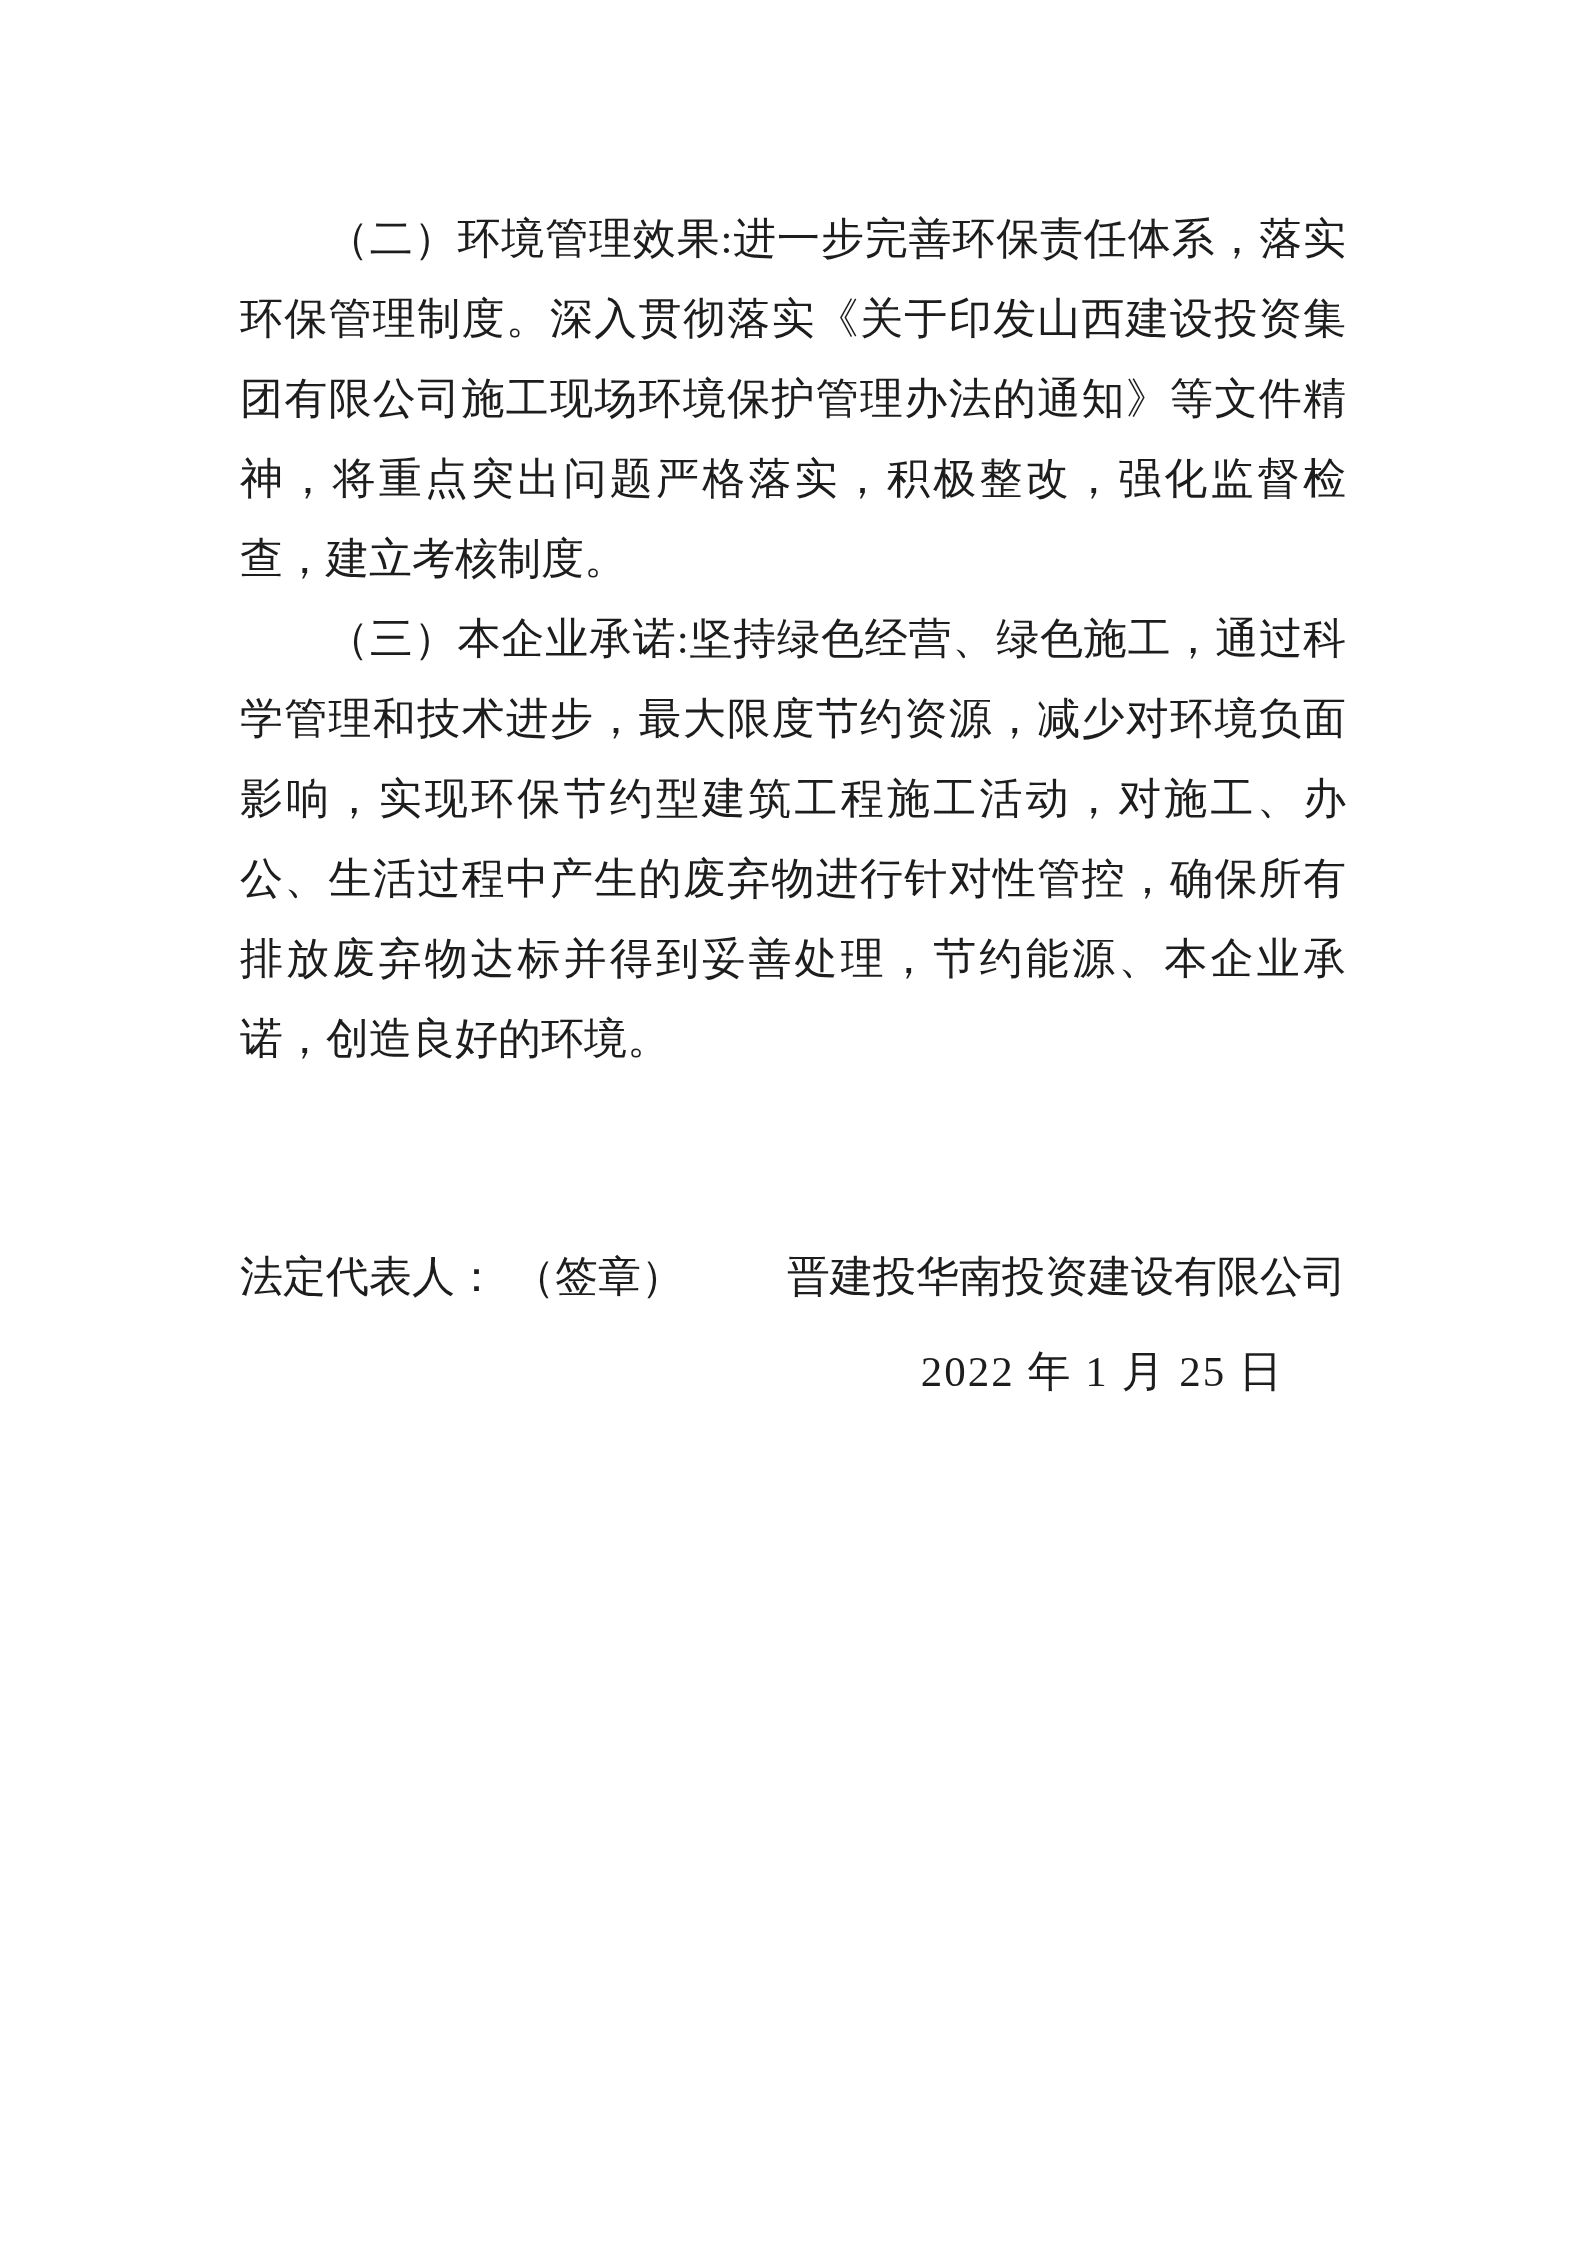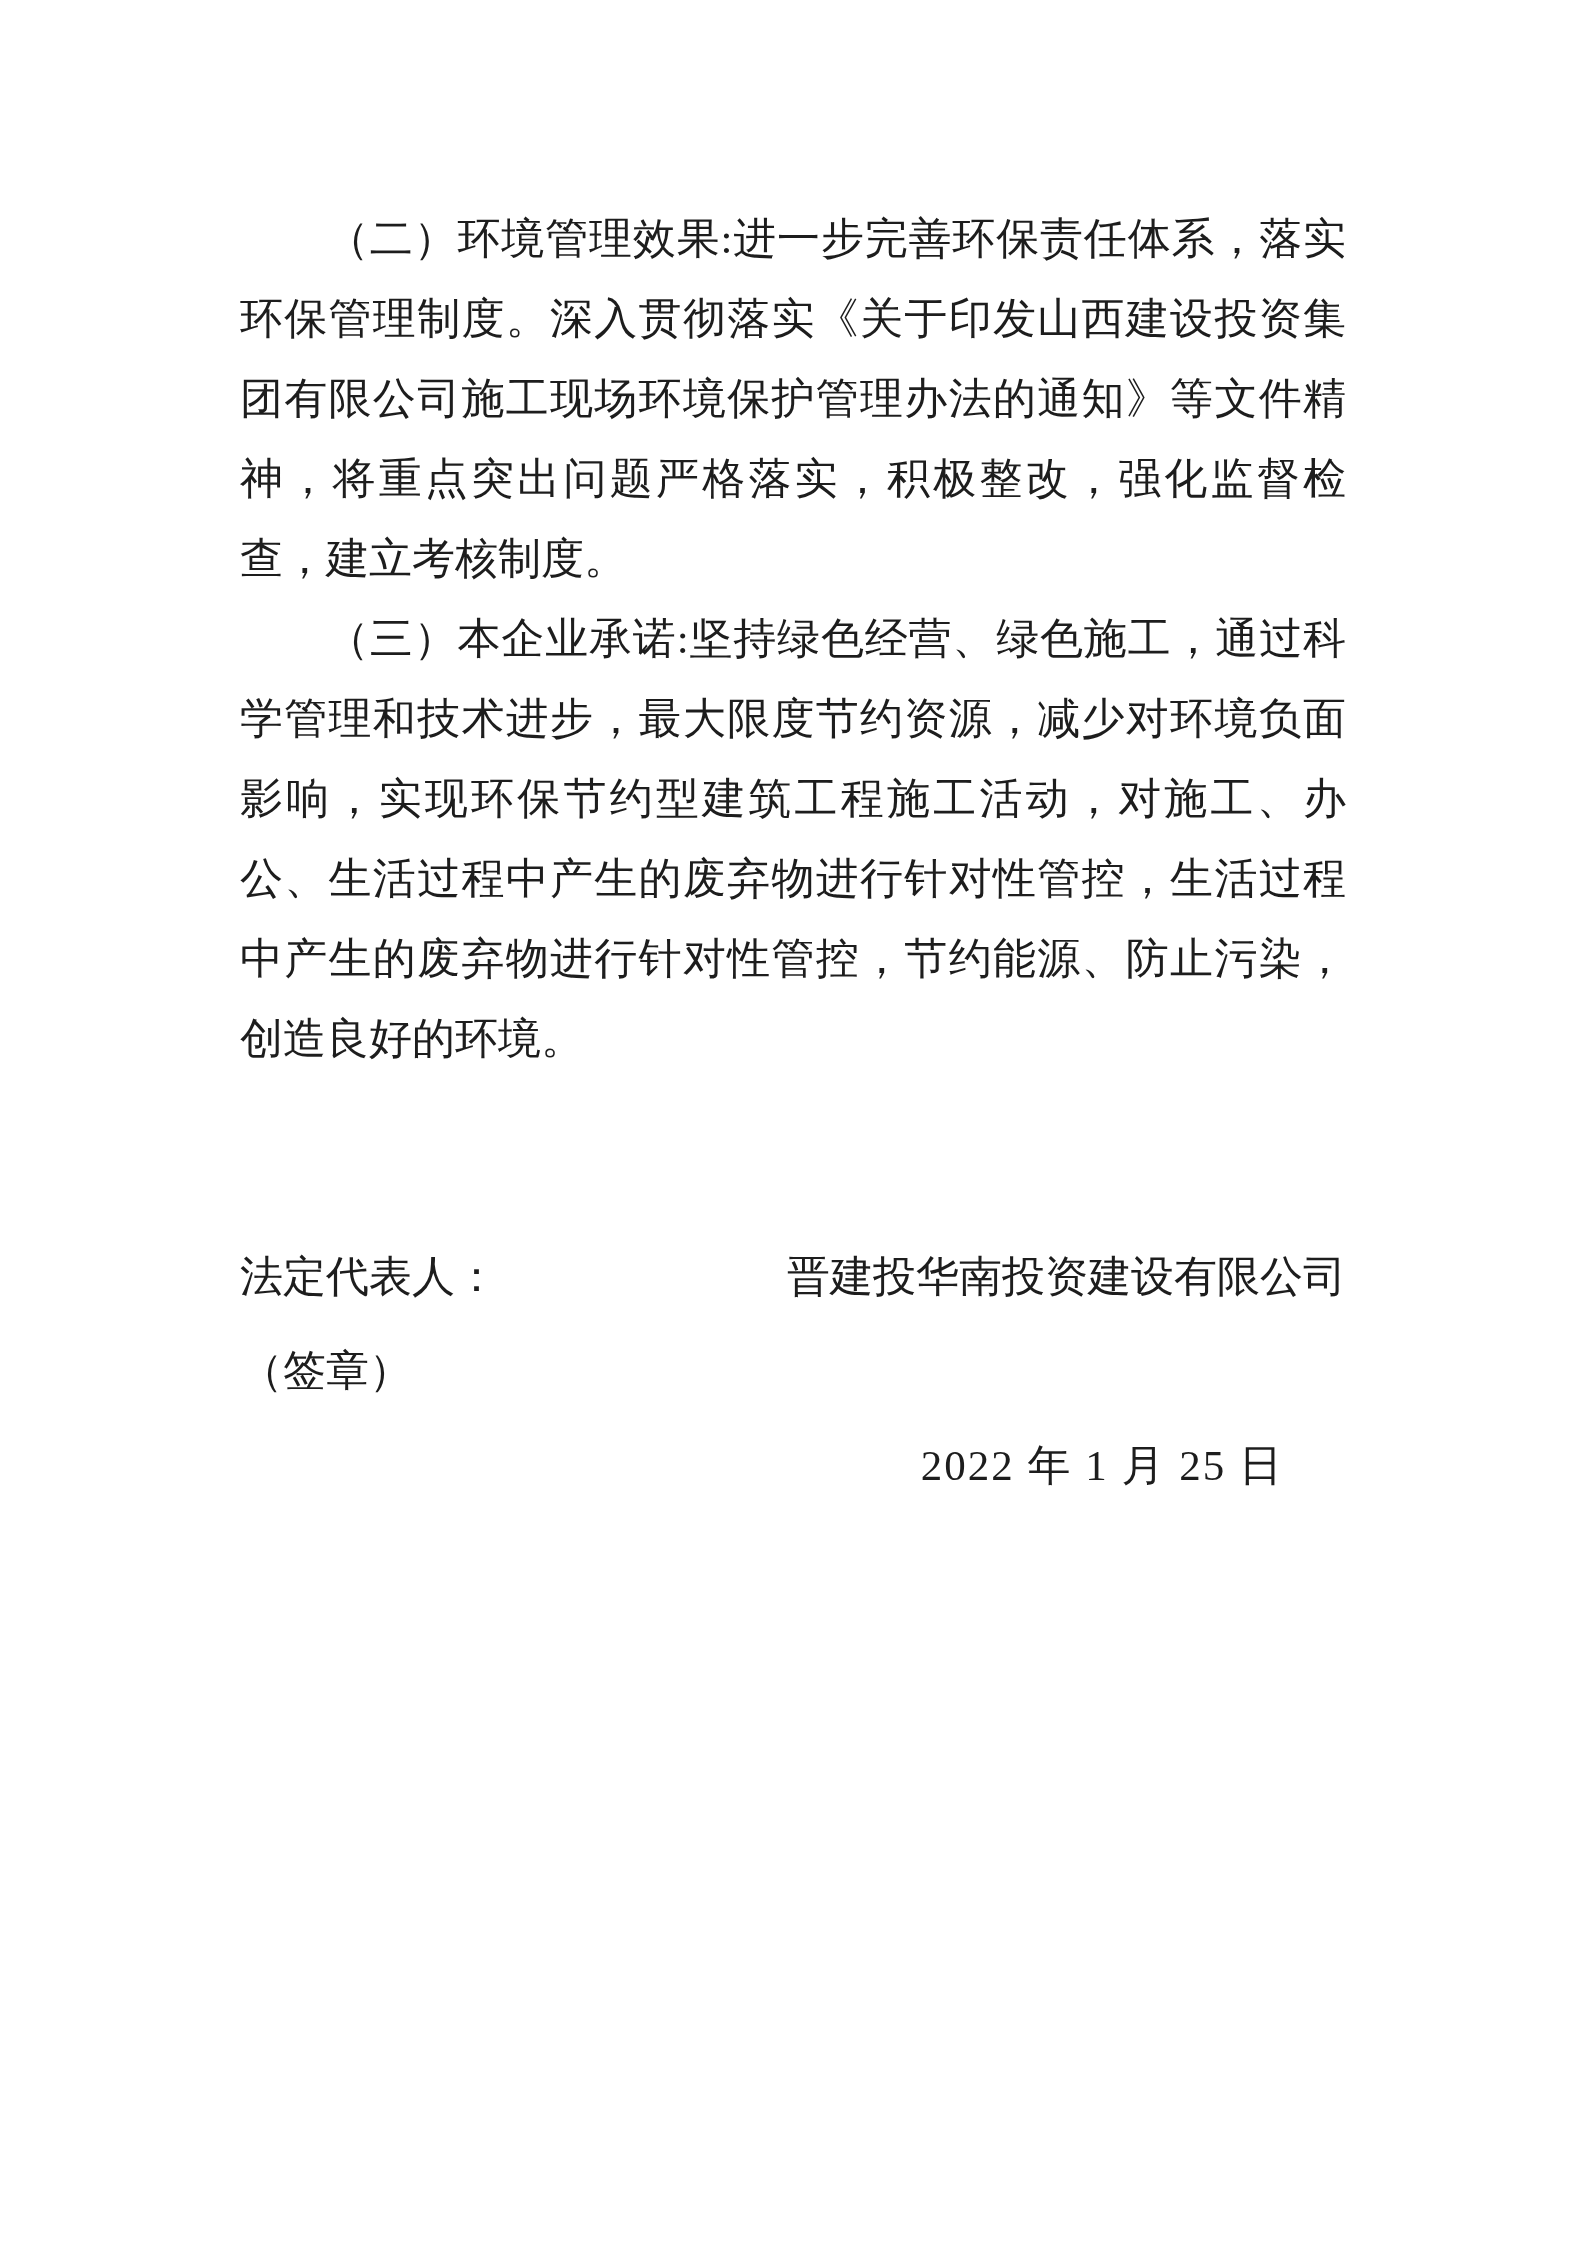--- a/index.html
+++ b/index.html
@@ -32,21 +32,20 @@
     display: flex;
     justify-content: space-between;
     align-items: baseline;
     font-size: 43px;
     line-height: 80px;
   }
   .signature-left {
     display: flex;
     gap: 14px;
     white-space: nowrap;
-    flex-direction: column;
   }
   .company {
     white-space: nowrap;
   }
   .date-row {
     margin-top: 15px;
     font-size: 43px;
     line-height: 80px;
     text-align: right;
     padding-right: 62px;
@@ -54,21 +53,21 @@
   }
 </style>
 </head>
 <body>
 
 <div class="page">
   <div class="content">
 
     <p class="para">（二）环境管理效果:进一步完善环保责任体系，落实环保管理制度。深入贯彻落实《关于印发山西建设投资集团有限公司施工现场环境保护管理办法的通知》等文件精神，将重点突出问题严格落实，积极整改，强化监督检查，建立考核制度。</p>
 
-    <p class="para">（三）本企业承诺:坚持绿色经营、绿色施工，通过科学管理和技术进步，最大限度节约资源，减少对环境负面影响，实现环保节约型建筑工程施工活动，对施工、办公、生活过程中产生的废弃物进行针对性管控，生活过程中产生的废弃物进行针对性管控，节约能源、防止污染，创造良好的环境。</p>
+    <p class="para">（三）本企业承诺:坚持绿色经营、绿色施工，通过科学管理和技术进步，最大限度节约资源，减少对环境负面影响，实现环保节约型建筑工程施工活动，对施工、办公、生活过程中产生的废弃物进行针对性管控，确保所有排放废弃物达标并得到妥善处理，节约能源、本企业承诺，创造良好的环境。</p>
 
     <div class="signature-row">
       <div class="signature-left">
         <span>法定代表人：</span>
         <span>（签章）</span>
       </div>
       <span class="company">晋建投华南投资建设有限公司</span>
     </div>
 
     <div class="date-row">2022 年 1 月 25 日</div>

